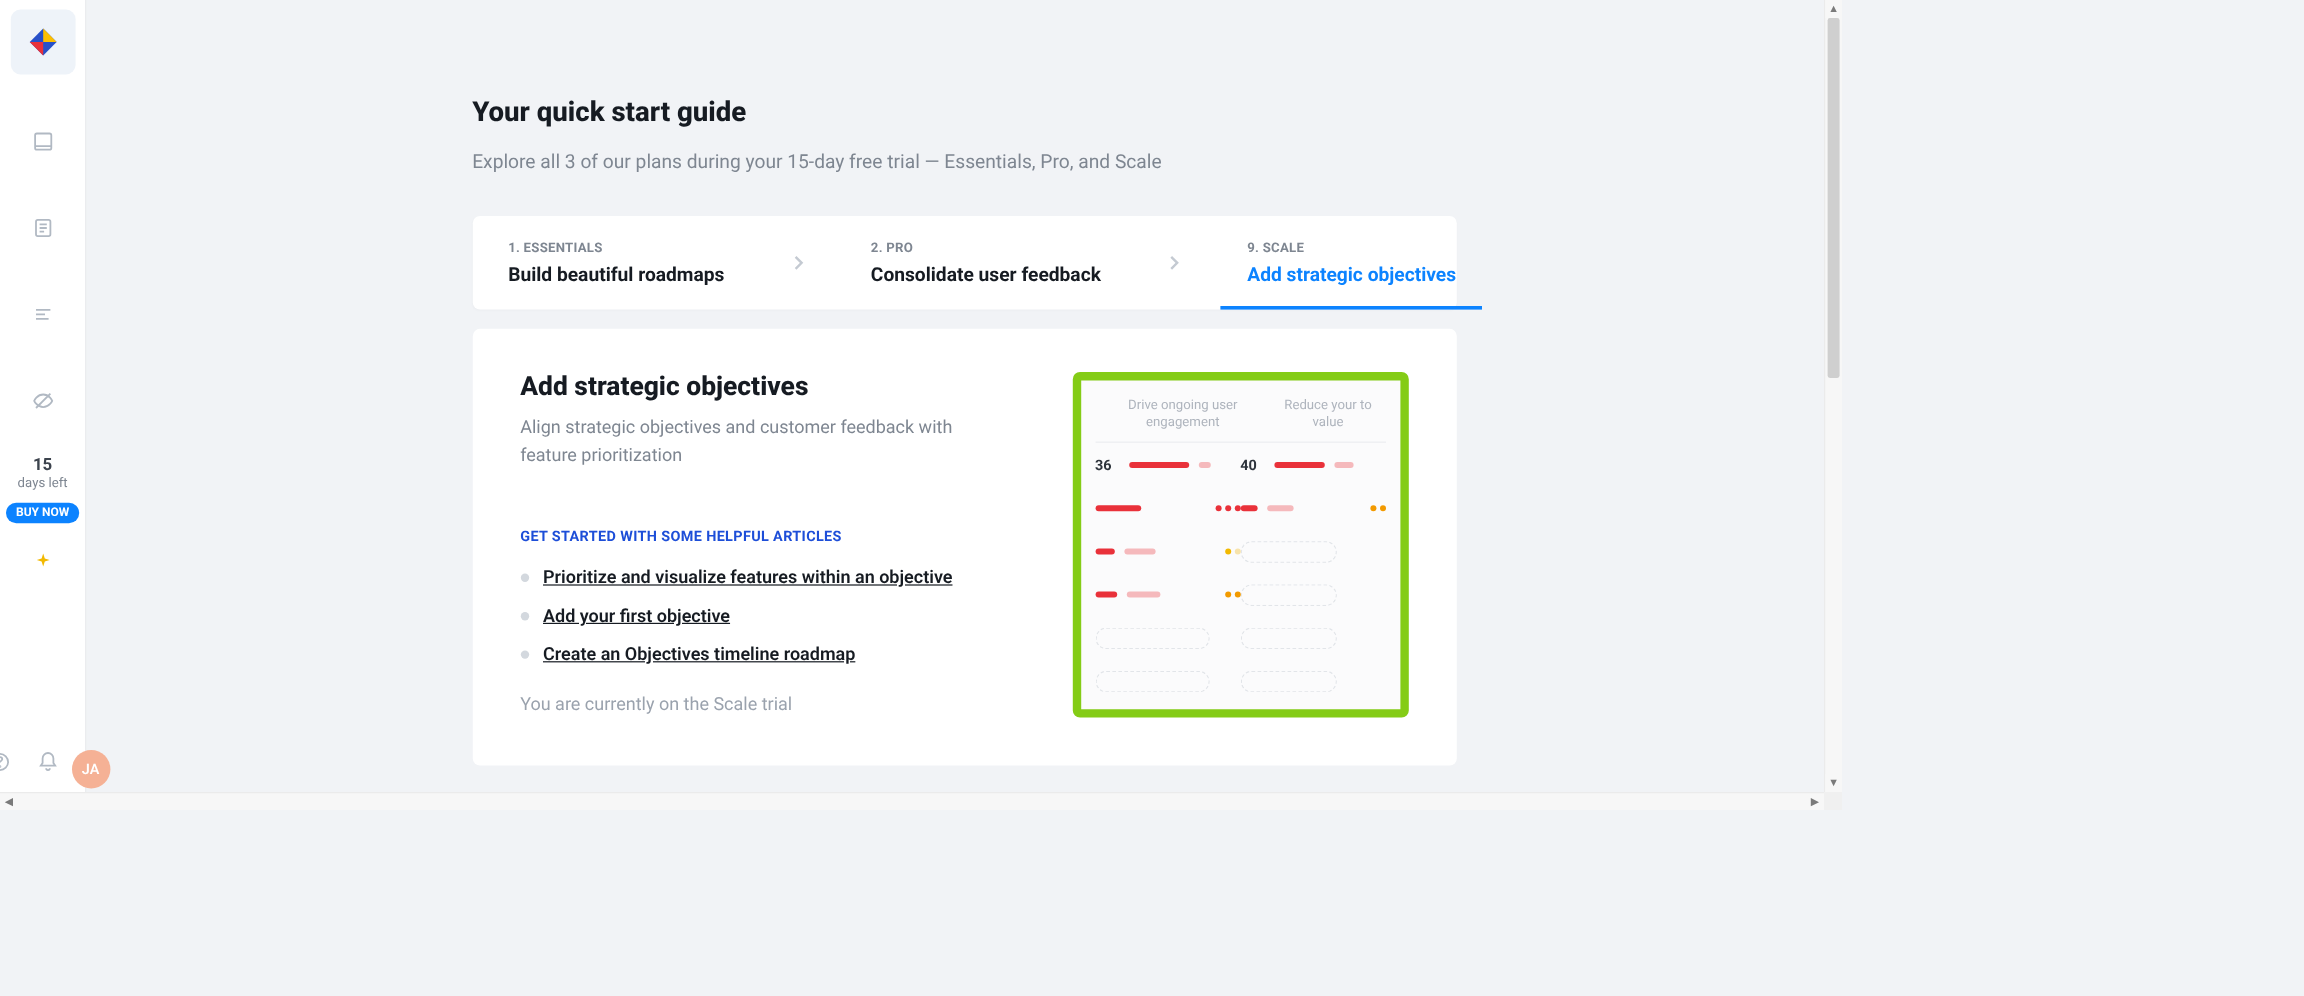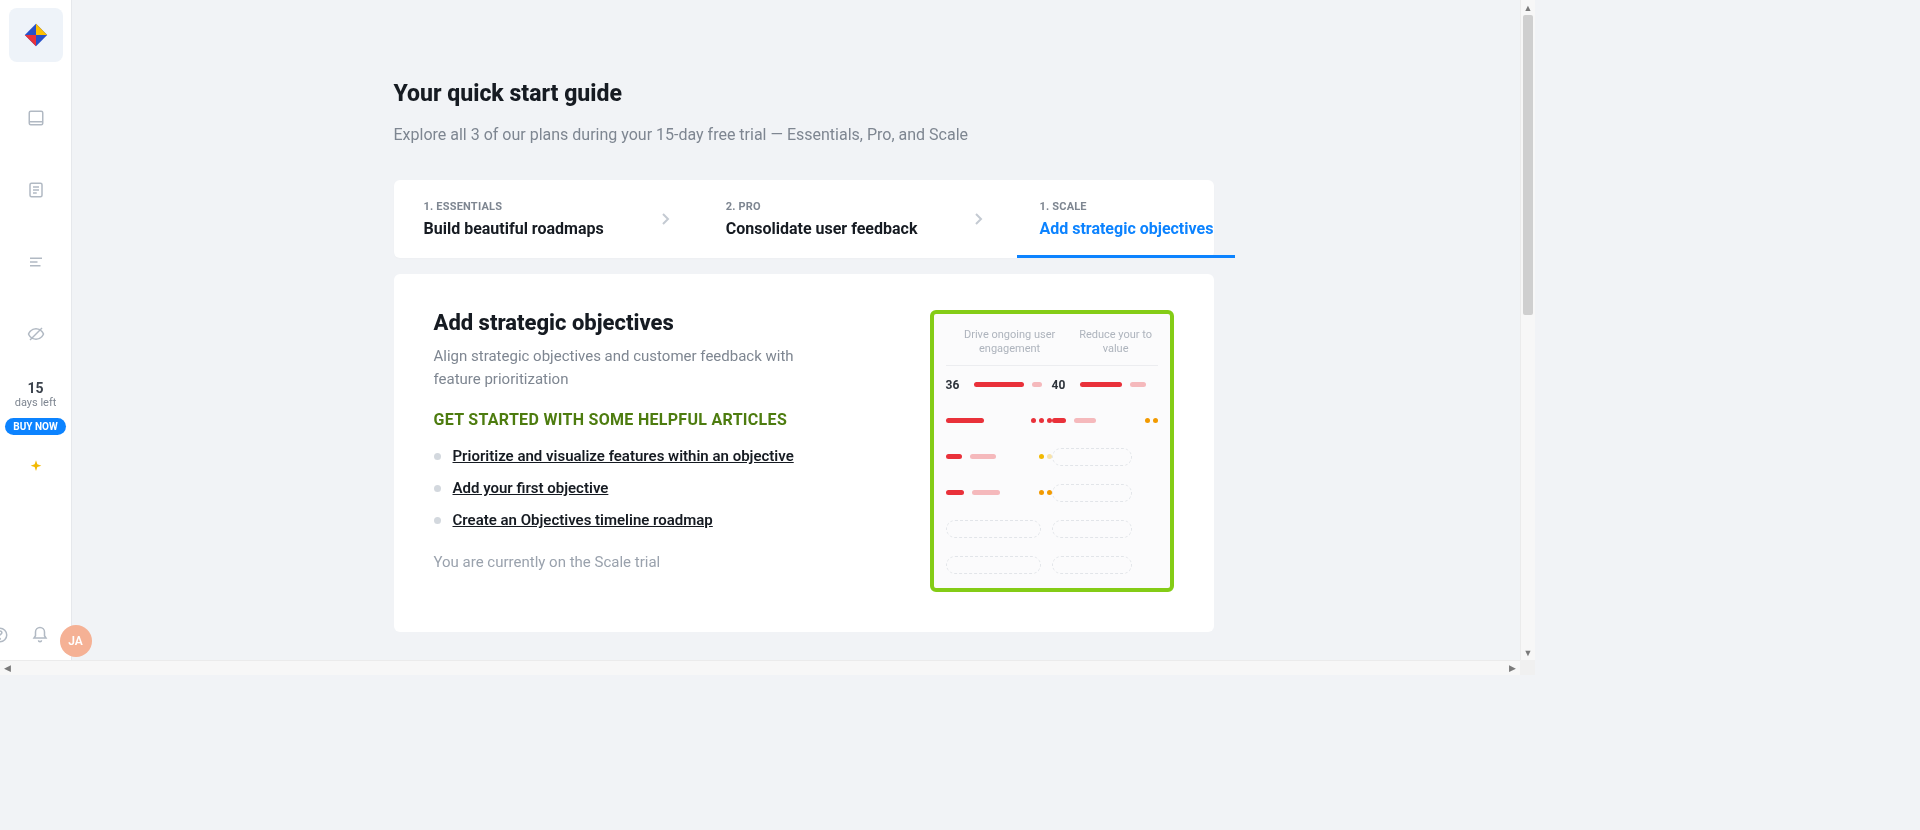--- a/index.html
+++ b/index.html
@@ -152,28 +152,28 @@
 .panel-title {
   font-size: 22px;
   font-weight: 800;
   color: #161b22;
   margin-bottom: 10px;
 }
 .panel-sub {
   font-size: 15px;
   color: #7e8691;
   line-height: 1.5;
-  margin-bottom: 20px;
+  margin-bottom: 50px;
   max-width: 390px;
 }
 .panel-section-label {
-  font-size: 16px;
+  font-size: 12px;
   font-weight: 700;
   letter-spacing: 0.3px;
-  color: #4d7c0f;
+  color: #1d4ed8;
   margin-bottom: 18px;
 }
 .article-list { list-style: none; }
 .article-item {
   display: flex; align-items: center; gap: 12px;
   margin-bottom: 14px;
 }
 .dot {
   width: 7px; height: 7px; border-radius: 50%;
   background: #d3d8de;
@@ -185,22 +185,22 @@
   text-decoration: underline;
   cursor: pointer;
 }
 .panel-note {
   font-size: 15px;
   color: #9aa2ad;
   margin-top: 24px;
 }
 
 .panel-right {
-  width: 244px;
-  border: 4px solid #84cc16;
+  width: 280px;
+  border: 7px solid #84cc16;
   border-radius: 6px;
   background: #fbfbfc;
   padding: 14px 12px;
 }
 .metrics-row {
   display: flex;
   justify-content: space-around;
   border-bottom: 1px solid #ecedf0;
   padding-bottom: 8px;
   margin-bottom: 10px;
@@ -347,21 +347,21 @@
         <div class="tab">
           <div class="tab-kicker">2. PRO</div>
           <div class="tab-title">Consolidate user feedback</div>
         </div>
         <div class="chev">
           <svg width="10" height="14" viewBox="0 0 10 14" fill="none" stroke="currentColor" stroke-width="2">
               <path d="M3 2l5 5-5 5"></path>
             </svg>
         </div>
         <div class="tab active">
-          <div class="tab-kicker">1. SCALE</div>
+          <div class="tab-kicker">9. SCALE</div>
           <div class="tab-title">Add strategic objectives</div>
         </div>
       </div>
 
       <div class="panel-card">
         <div class="panel-left">
           <h2 class="panel-title">Add strategic objectives</h2>
           <p class="panel-sub">Align strategic objectives and customer feedback with feature prioritization</p>
           <div class="panel-section-label">GET STARTED WITH SOME HELPFUL ARTICLES</div>
           <ul class="article-list">

